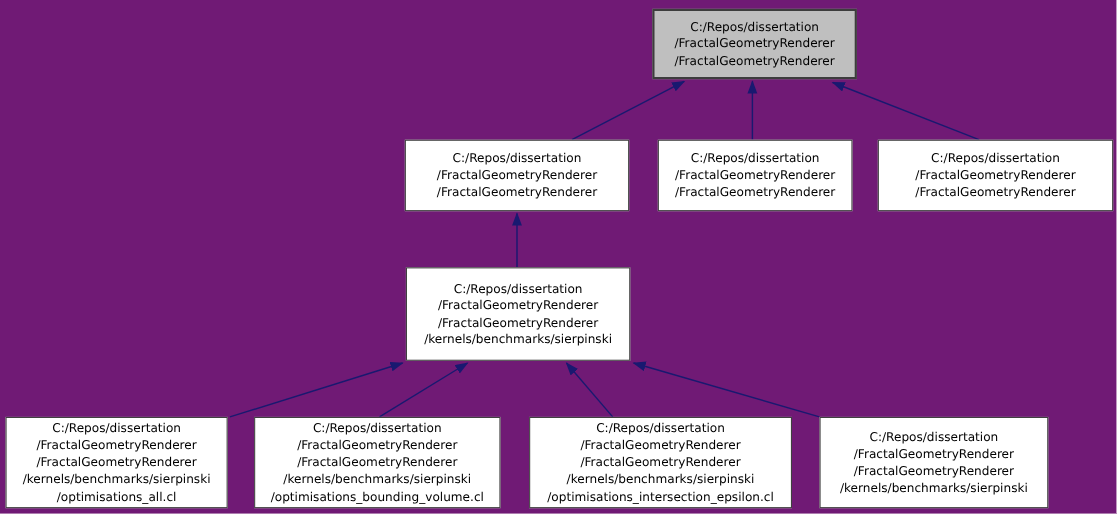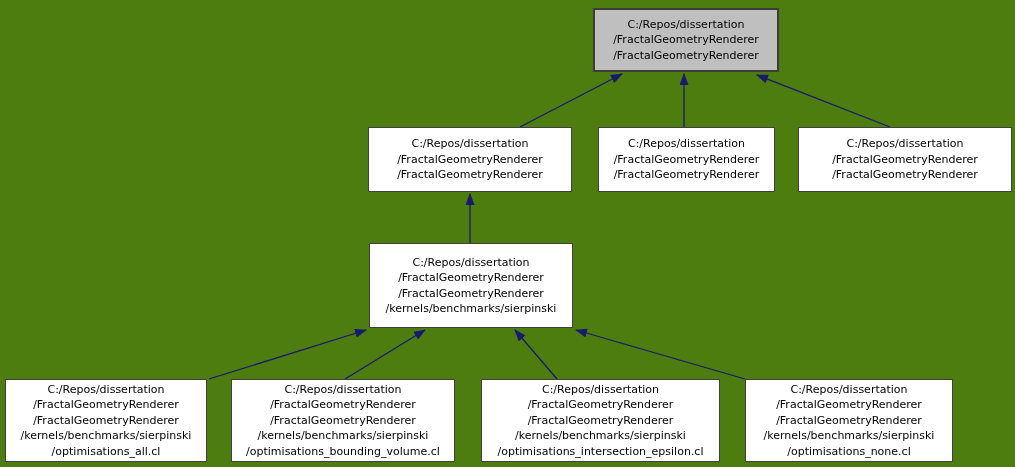--- a/index.html
+++ b/index.html
@@ -4,21 +4,21 @@
 <style>
   html, body {
     margin: 0;
     padding: 0;
     background: #ffffff;
   }
   #canvas {
     position: relative;
     width: 1015px;
     height: 467px;
-    background: #4d7c0f;
+    background: #701a75;
     font-family: "DejaVu Sans", "Liberation Sans", sans-serif;
     overflow: hidden;
   }
   #edges-layer {
     position: absolute;
     left: 0;
     top: 0;
     width: 1015px;
     height: 467px;
     pointer-events: none;
@@ -114,16 +114,15 @@
         <span class="node-line">/FractalGeometryRenderer</span>
         <span class="node-line">/FractalGeometryRenderer</span>
         <span class="node-line">/kernels/benchmarks/sierpinski</span>
         <span class="node-line">/optimisations_intersection_epsilon.cl</span>
       </div>
       <div class="node" style="left: 745px; top: 379px; width: 208px; height: 83px;">
         <span class="node-line">C:/Repos/dissertation</span>
         <span class="node-line">/FractalGeometryRenderer</span>
         <span class="node-line">/FractalGeometryRenderer</span>
         <span class="node-line">/kernels/benchmarks/sierpinski</span>
-        <span class="node-line">/optimisations_none.cl</span>
       </div>
     </div>
 </div>
 
 </body></html>

